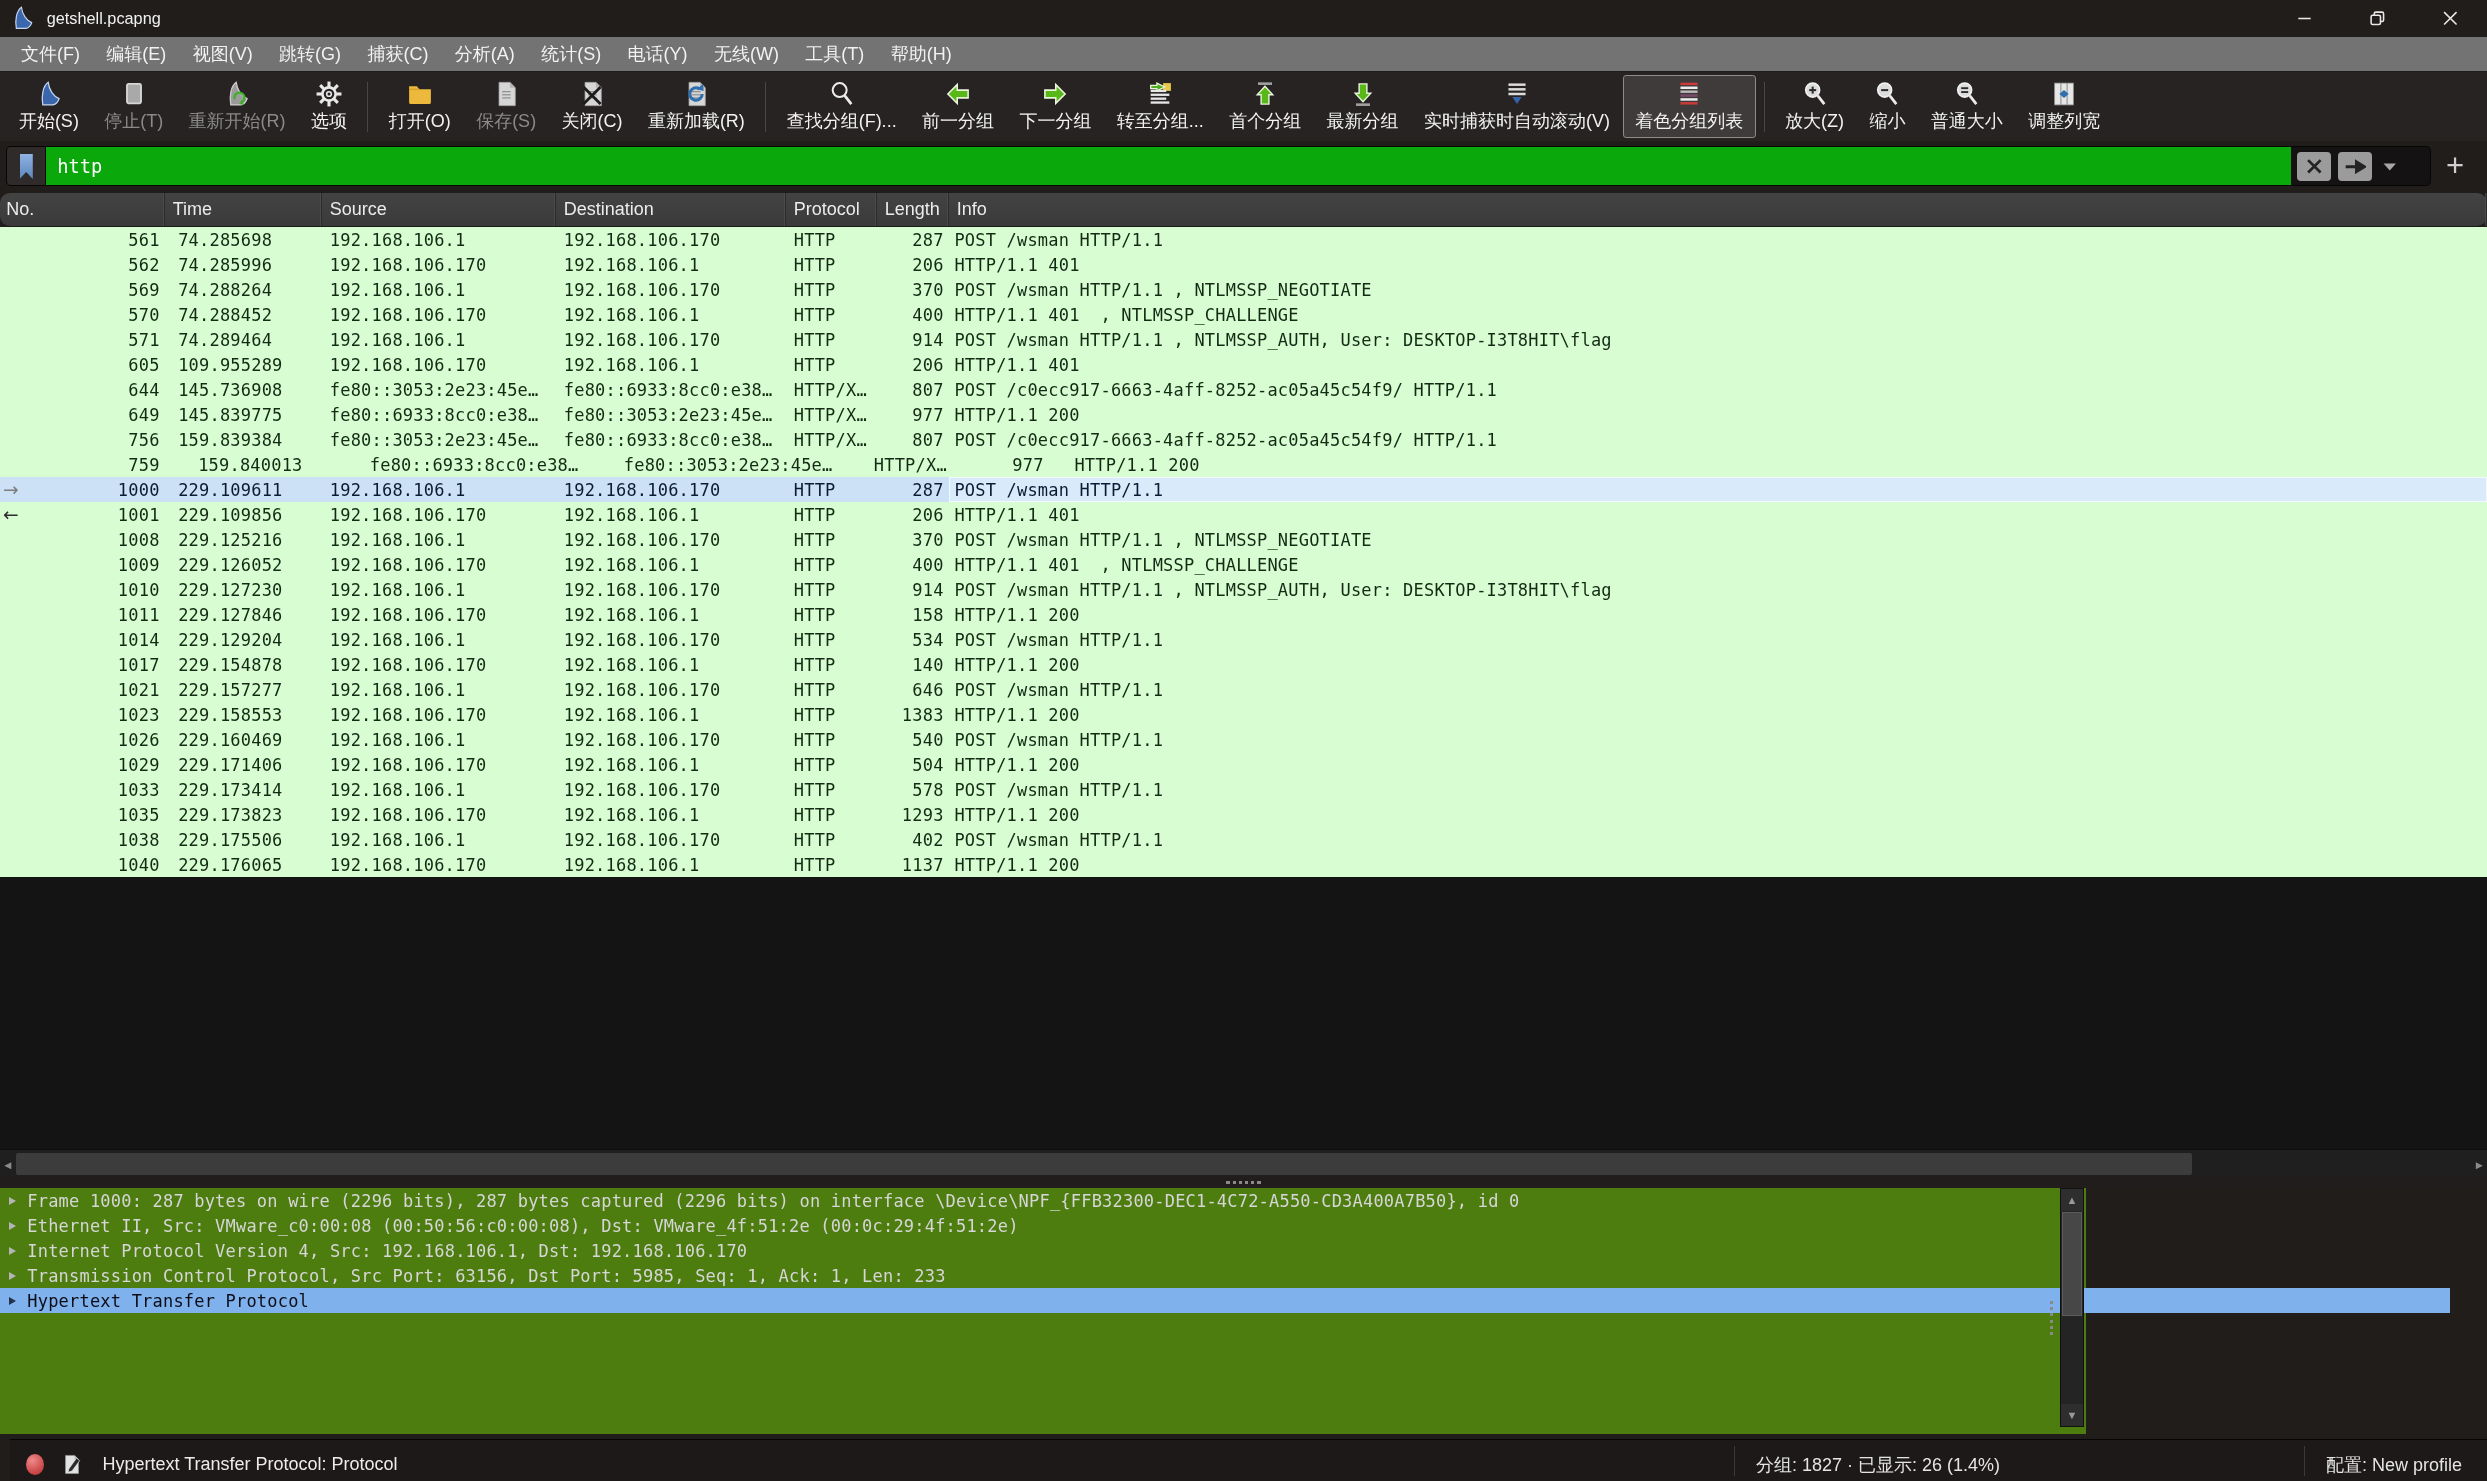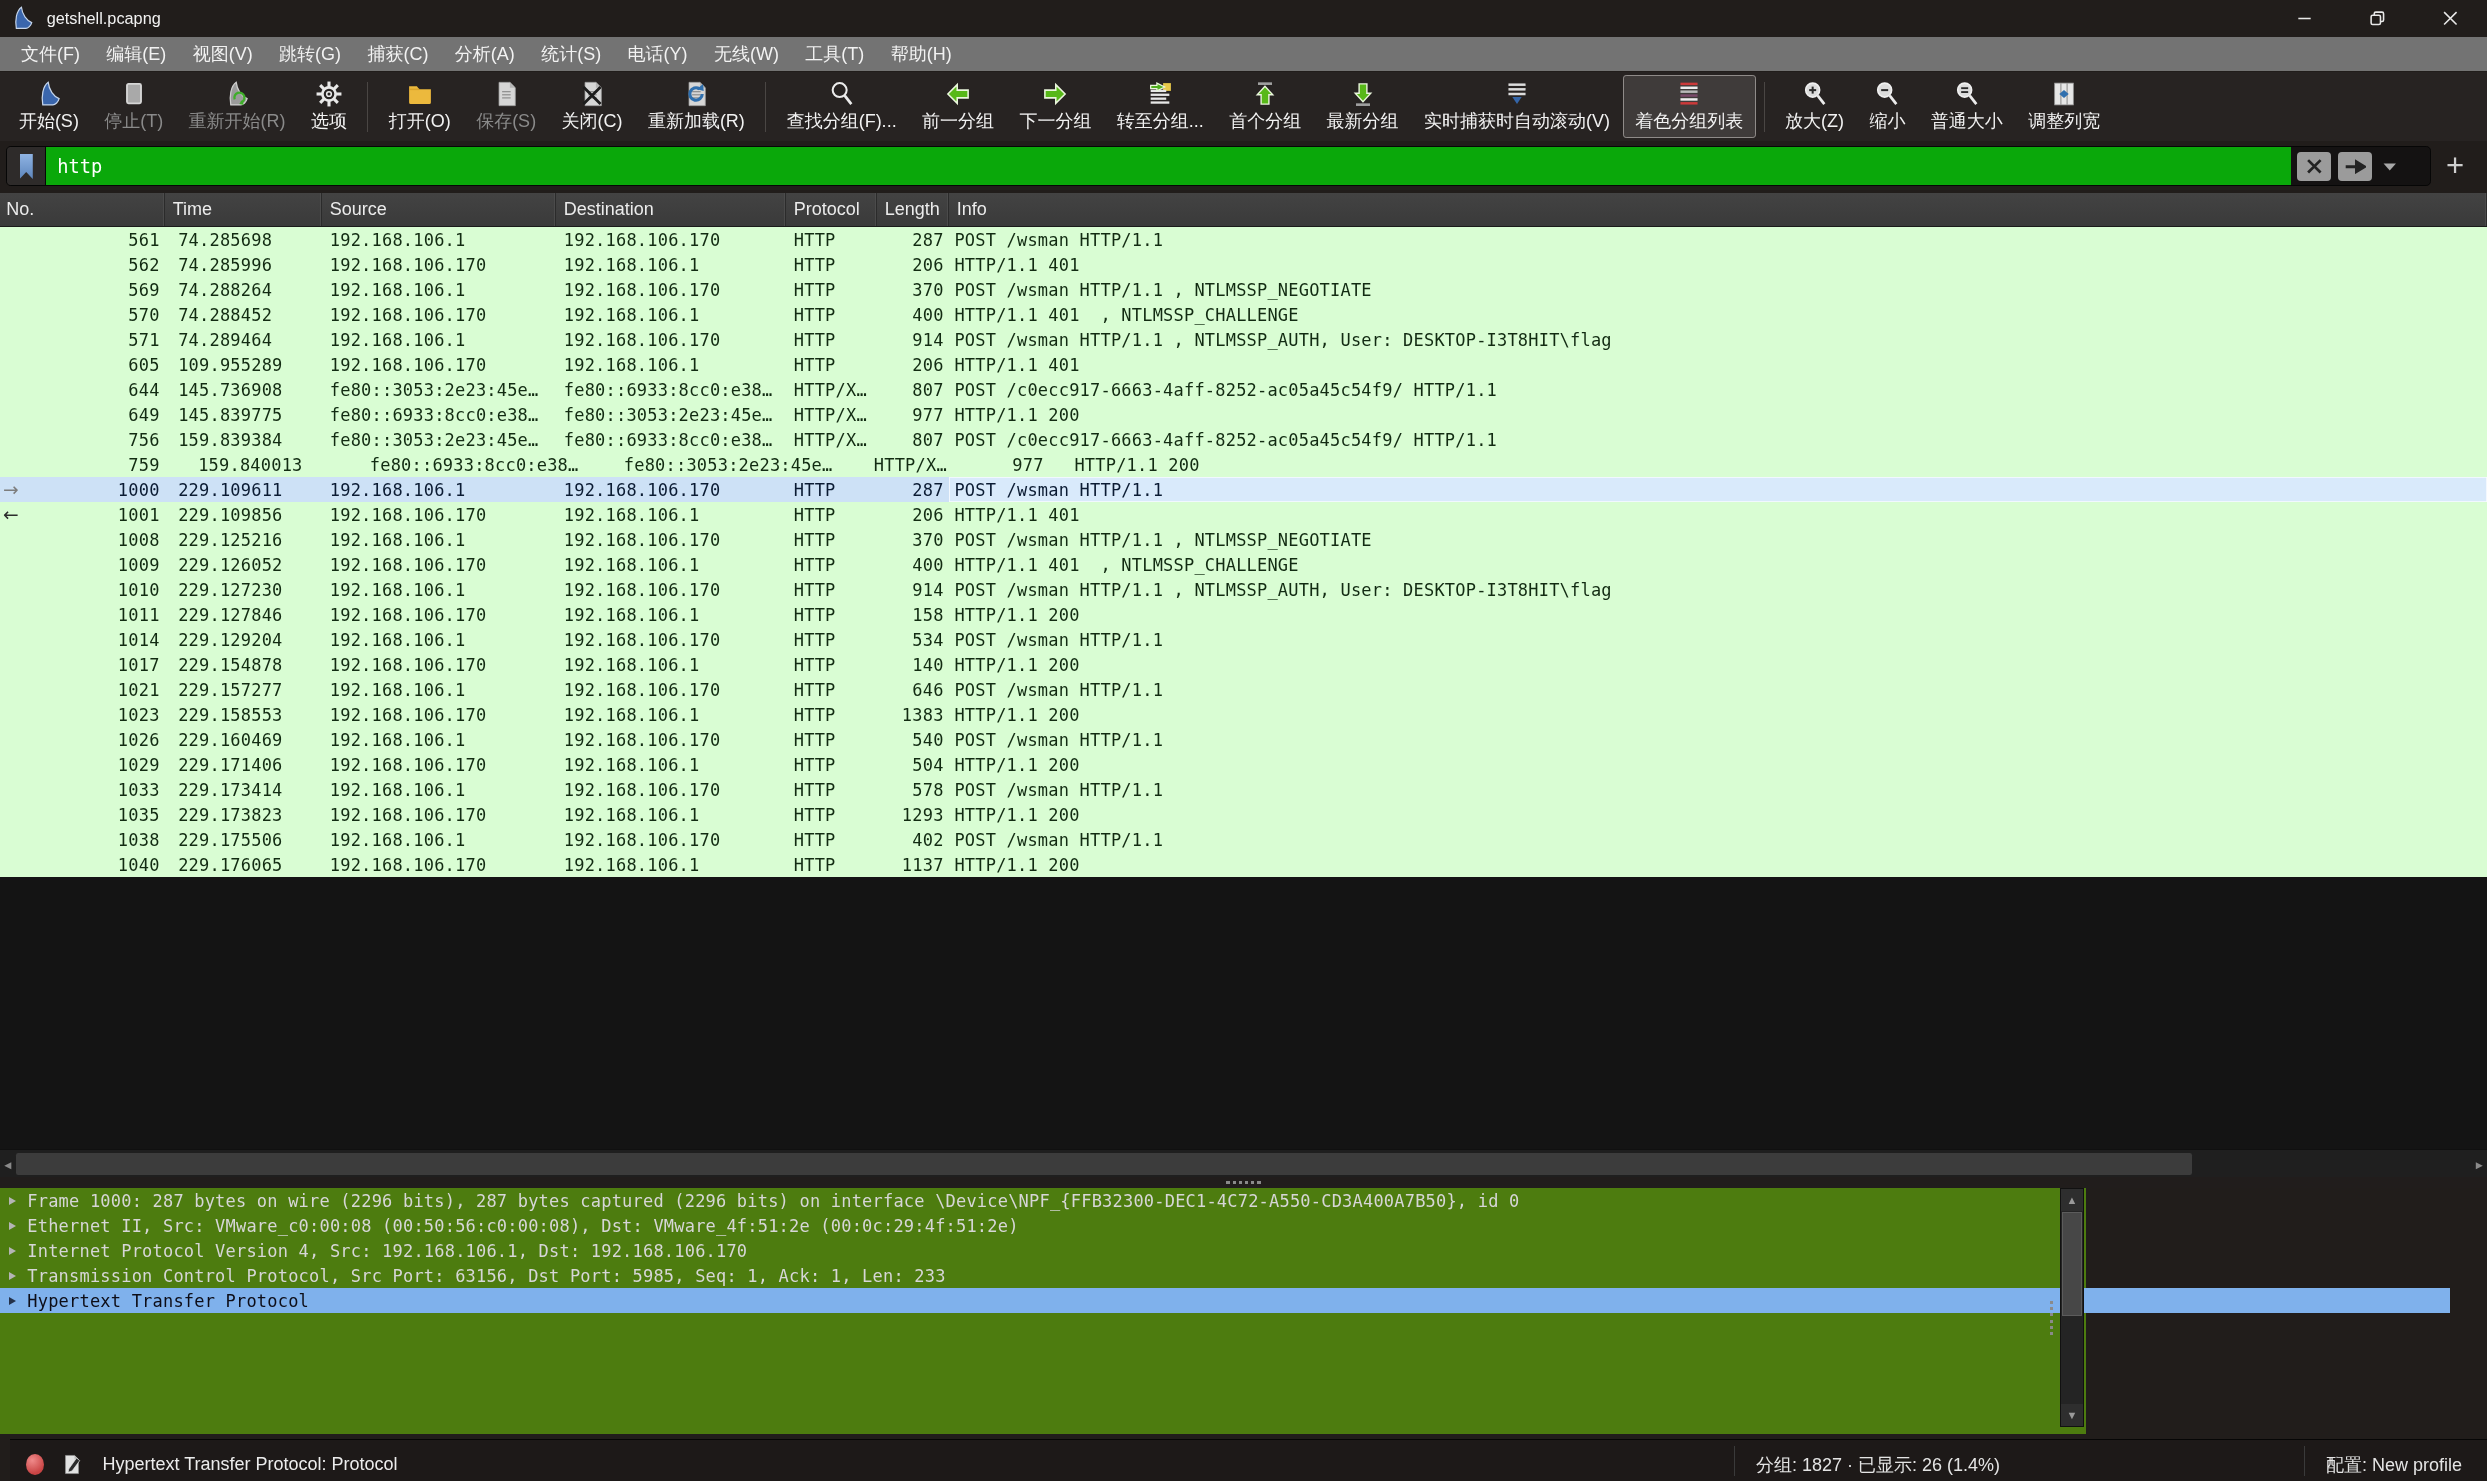--- a/index.html
+++ b/index.html
@@ -336,21 +336,21 @@
         <div class="ff-caret">
           <svg width="15.5" height="9.3" viewBox="0 0 20 12">
               <path d="M2 2 L10 11 L18 2 Z" fill="#a8a8a8"></path>
             </svg>
         </div>
       </div>
     </div>
     <div class="filter-add">+</div>
   </div>
 
-  <div class="pkt-header" id="pkt-header" style="grid-template-columns: 165px 157px 234px 230px 91px 72px 1fr;">
+  <div class="pkt-header" id="pkt-header" style="grid-template-columns: 165px 157px 234px 230px 91px 72px 1fr; border-radius: 10px;">
       <div class="col first">No.</div>
       <div class="col">Time</div>
       <div class="col">Source</div>
       <div class="col">Destination</div>
       <div class="col">Protocol</div>
       <div class="col">Length</div>
       <div class="col">Info</div>
     </div>
 
   <div class="pkt-list" id="pkt-list">

